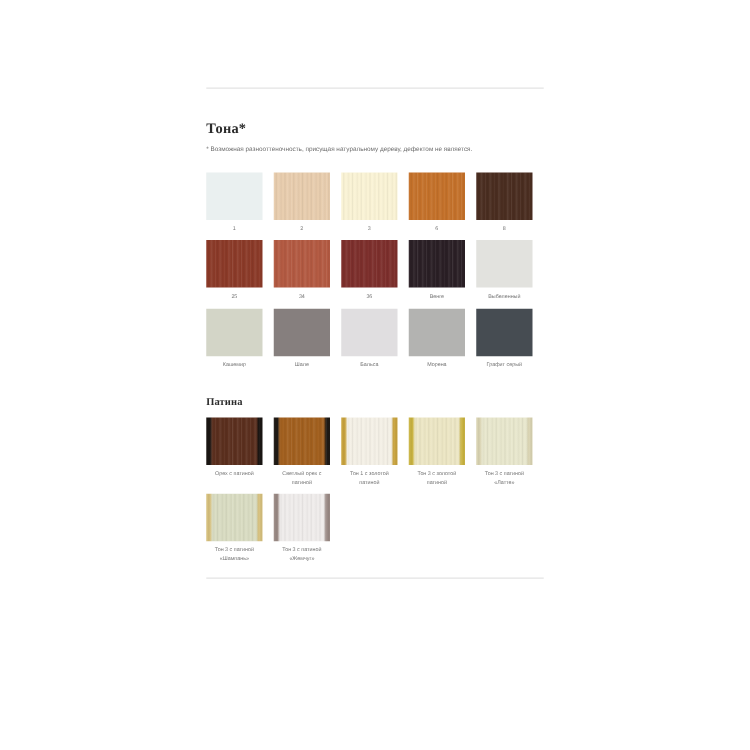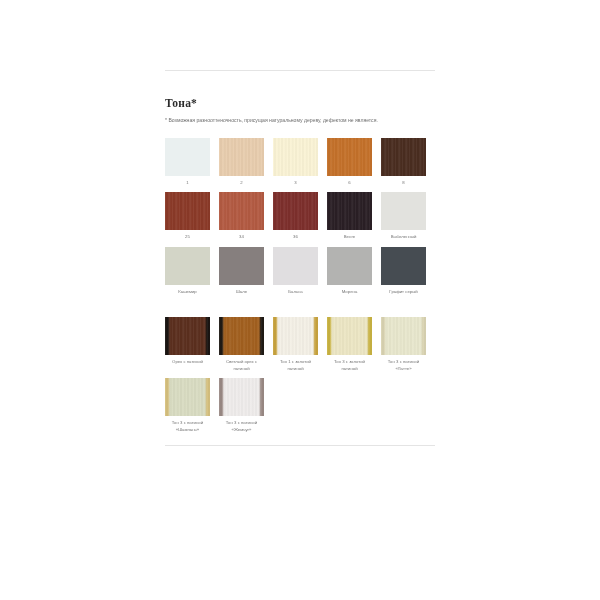--- a/index.html
+++ b/index.html
@@ -196,20 +196,21 @@
         <div class="swatch-label">Морена</div>
       </div>
       <div class="swatch-cell">
         <div class="swatch flat" style="background: rgb(70, 76, 82);"></div>
         <div class="swatch-label">Графит серый</div>
       </div>
     </div>
 
     <div class="patina-gap"></div>
 
+    <h3 class="block-title">Патина</h3>
 
     <div class="swatch-row">
       <div class="swatch-cell">
         <div class="swatch grain" style="background: linear-gradient(90deg, rgb(26, 21, 18) 0%, rgb(26, 21, 18) 7%, rgb(91, 47, 30) 11%, rgb(91, 47, 30) 89%, rgb(26, 21, 18) 93%, rgb(26, 21, 18) 100%);"></div>
         <div class="swatch-label">Орех с патиной</div>
       </div>
       <div class="swatch-cell">
         <div class="swatch grain" style="background: linear-gradient(90deg, rgb(31, 26, 21) 0%, rgb(31, 26, 21) 7%, rgb(162, 96, 31) 11%, rgb(162, 96, 31) 89%, rgb(31, 26, 21) 93%, rgb(31, 26, 21) 100%);"></div>
         <div class="swatch-label">Светлый орех с патиной</div>
       </div>

